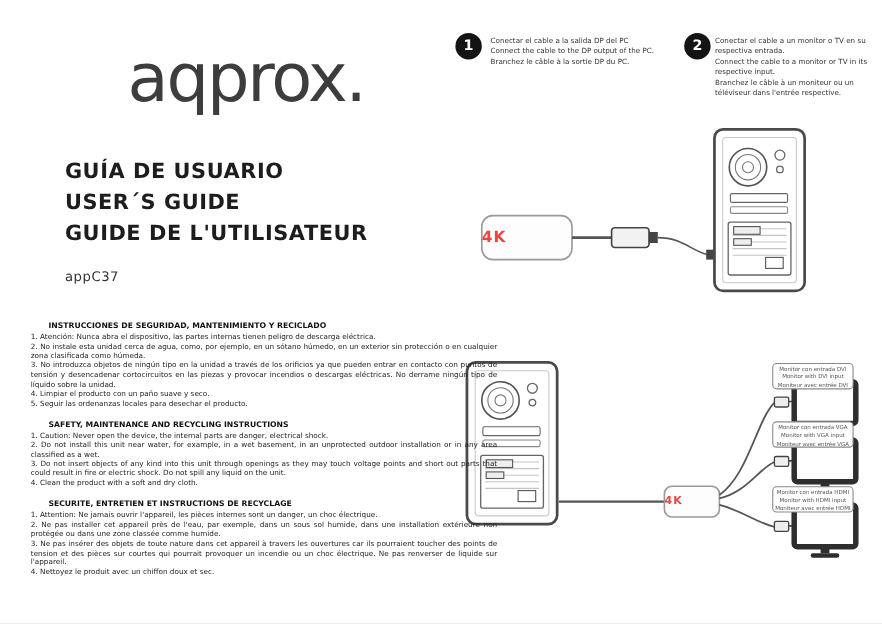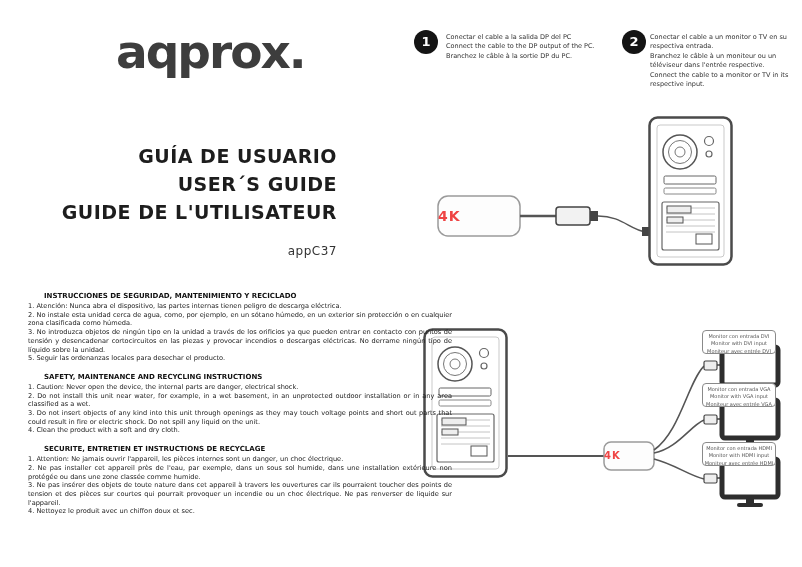--- a/index.html
+++ b/index.html
@@ -3,25 +3,25 @@
 <meta charset="utf-8">
 <style>
   html,body{margin:0;padding:0;background:#e8e8e8;}
   .page{
     position:relative;width:802px;height:567px;background:#ffffff;
     font-family:"DejaVu Sans","Liberation Sans",sans-serif;color:#222;
     overflow:hidden;box-shadow:0 0 0 1px #d8d8d8;
   }
   
   .logo{
-    position:absolute;left:116px;top:24px;
-    font-size:47px;font-weight:bold;letter-spacing:-2px;color:#3d3d3d;
+    position:absolute;left:116px;top:36px;
+    font-size:61px;font-weight:normal;letter-spacing:-2px;color:#3d3d3d;
   }
   
-  .titles{position:absolute;left:47px;top:142px;width:290px;text-align:right;}
+  .titles{position:absolute;left:59px;top:142px;width:290px;text-align:left;}
   .titles .t{font-size:19px;font-weight:bold;color:#1d1d1d;letter-spacing:.5px;line-height:28px;}
   .titles .model{margin-top:18px;font-size:12px;color:#333;letter-spacing:.5px;}
   
   .step-badge{
     position:absolute;width:24px;height:24px;border-radius:50%;background:#141414;
     color:#fff;font-size:13px;font-weight:bold;text-align:center;line-height:24px;
   }
   .step-text{position:absolute;font-size:6.5px;line-height:1.45;color:#333;}
   #step1-badge{left:414px;top:30px;}
   #step1-text{left:446px;top:33px;width:162px;}
@@ -92,22 +92,22 @@
   <div id="step1-badge" class="step-badge">1</div>
   <div id="step1-text" class="step-text">
     <div>Conectar el cable a la salida DP del PC</div>
     <div>Connect the cable to the DP output of the PC.</div>
     <div>Branchez le câble à la sortie DP du PC.</div>
   </div>
 
   <div id="step2-badge" class="step-badge">2</div>
   <div id="step2-text" class="step-text">
     <div>Conectar el cable a un monitor o TV en su respectiva entrada.</div>
+    <div>Connect the cable to a monitor or TV in its respective input.</div>
     <div>Branchez le câble à un moniteur ou un téléviseur dans l'entrée respective.</div>
-    <div>Connect the cable to a monitor or TV in its respective input.</div>
   </div>
 
   <svg id="diagram-top" class="diagram" width="372" height="172">
     <rect x="8" y="90" width="82" height="40" rx="10" fill="#fdfdfd" stroke="#9a9a9a" stroke-width="1.5"></rect>
     <path d="M90 110 H126" stroke="#555555" stroke-width="2.5" fill="none"></path>
     <rect x="126" y="101" width="34" height="18" rx="3" fill="#f2f2f2" stroke="#444444" stroke-width="1.5"></rect>
     <path d="M160 105 h8 v10 h-8 z" fill="#444444"></path>
     <path d="M168 110 C 192 110 200 124 216 126" stroke="#555555" stroke-width="1.5" fill="none"></path>
     <rect x="212" y="121" width="9" height="9" fill="#444444"></rect>
     <use href="#tower" transform="translate(218,10)"></use>
@@ -163,20 +163,21 @@
     <div>Monitor with HDMI input</div>
     <div>Moniteur avec entrée HDMI</div>
   </div>
 
   <div class="safety">
     <div class="safety-section">
       <h3>INSTRUCCIONES DE SEGURIDAD, MANTENIMIENTO Y RECICLADO</h3>
       <p>1. Atención: Nunca abra el dispositivo, las partes internas tienen peligro de descarga eléctrica.</p>
       <p>2. No instale esta unidad cerca de agua, como, por ejemplo, en un sótano húmedo, en un exterior sin protección o en cualquier zona clasificada como húmeda.</p>
       <p>3. No introduzca objetos de ningún tipo en la unidad a través de los orificios ya que pueden entrar en contacto con puntos de tensión y desencadenar cortocircuitos en las piezas y provocar incendios o descargas eléctricas. No derrame ningún tipo de líquido sobre la unidad.</p>
+      <p>4. Limpiar el producto con un paño suave y seco.</p>
       <p>5. Seguir las ordenanzas locales para desechar el producto.</p>
     </div>
     <div class="safety-section">
       <h3>SAFETY, MAINTENANCE AND RECYCLING INSTRUCTIONS</h3>
       <p>1. Caution: Never open the device, the internal parts are danger, electrical shock.</p>
       <p>2. Do not install this unit near water, for example, in a wet basement, in an unprotected outdoor installation or in any area classified as a wet.</p>
       <p>3. Do not insert objects of any kind into this unit through openings as they may touch voltage points and short out parts that could result in fire or electric shock. Do not spill any liquid on the unit.</p>
       <p>4. Clean the product with a soft and dry cloth.</p>
     </div>
     <div class="safety-section">

